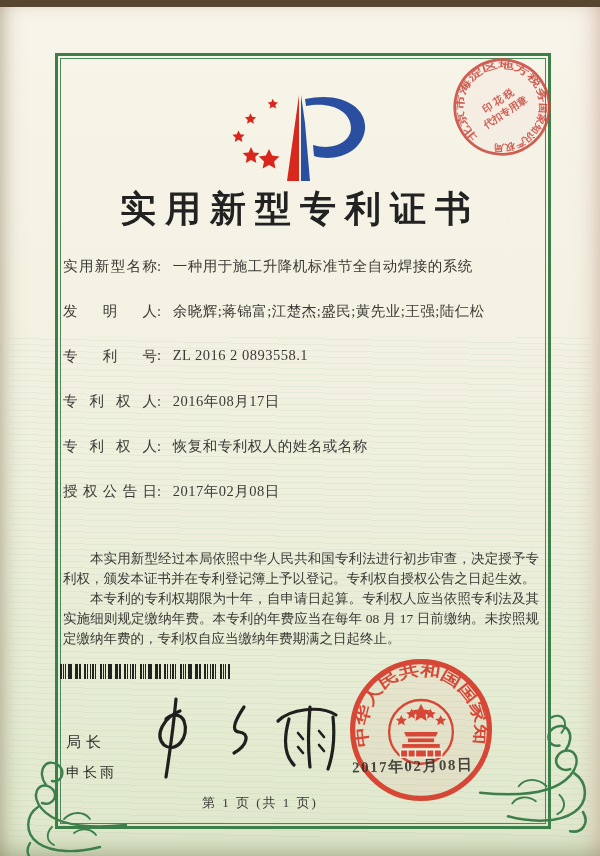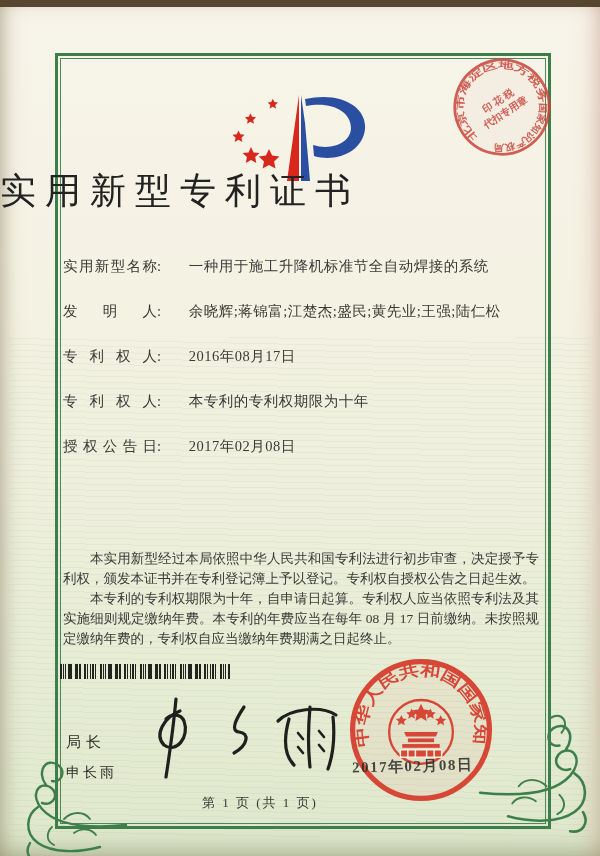--- a/index.html
+++ b/index.html
@@ -22,31 +22,31 @@
   .frame{
     position:absolute;left:55px;top:46px;width:490px;height:770px;
     border:3px solid #3d7f4b;
   }
   .frame-inner{position:absolute;inset:2px;border:1px solid #49895a;}
   .cert-no{
     position:absolute;left:64px;top:80px;font-size:14px;color:#4a4a48;letter-spacing:3px;
   }
   .logo{position:absolute;left:213px;top:86px;width:172px;height:92px;}
   .title{
-    position:absolute;left:0;top:160px;width:600px;
-    font-size:36px;font-weight:normal;color:#222;letter-spacing:9px;
+    position:absolute;left:0;top:178px;width:600px;text-align:center;
+    font-size:36px;font-weight:bold;color:#222;letter-spacing:9px;
   }
   .fields{position:absolute;left:63px;top:250px;width:470px;}
   .field-row{height:20px;margin-bottom:25px;font-size:14.5px;color:#3b3a36;white-space:nowrap;}
   .field-label{
     display:inline-block;width:94px;text-align:justify;text-align-last:justify;-moz-text-align-last:justify;
     vertical-align:top;
   }
   .field-colon{display:inline-block;margin:0 2px 0 0;}
-  .field-value{display:inline-block;margin-left:22px;letter-spacing:.5px;}
+  .field-value{display:inline-block;margin-left:6px;letter-spacing:.5px;}
   .paras{
     position:absolute;left:63px;top:502px;width:476px;
     font-size:13.5px;line-height:20px;color:#3b3a36;text-align:justify;margin-top:40px;
   }
   .paras p{margin:0;text-indent:2em;}
   .barcode{
     position:absolute;left:60px;top:657px;width:170px;height:15px;
     background:
       repeating-linear-gradient(90deg,#24241f 0 2px,rgba(0,0,0,0) 2px 3px,#24241f 3px 4px,rgba(0,0,0,0) 4px 8px),
       repeating-linear-gradient(90deg,#24241f 0 1px,rgba(0,0,0,0) 1px 5px);
@@ -102,26 +102,30 @@
   <div class="fields">
     <div class="field-row">
       <span class="field-label">实用新型名称</span><span class="field-colon">:</span>
       <span class="field-value">一种用于施工升降机标准节全自动焊接的系统</span>
     </div>
     <div class="field-row">
       <span class="field-label">发明人</span><span class="field-colon">:</span>
       <span class="field-value">余晓辉;蒋锦富;江楚杰;盛民;黄先业;王强;陆仁松</span>
     </div>
     <div class="field-row">
+      <span class="field-label">专利号</span><span class="field-colon">:</span>
+      <span class="field-value">ZL 2016 2 0893558.1</span>
+    </div>
+    <div class="field-row">
       <span class="field-label">专利权人</span><span class="field-colon">:</span>
       <span class="field-value">2016年08月17日</span>
     </div>
     <div class="field-row">
       <span class="field-label">专利权人</span><span class="field-colon">:</span>
-      <span class="field-value">本专利的专利权期限为十年</span>
+      <span class="field-value">恢复和专利权人的姓名或名称</span>
     </div>
     <div class="field-row">
       <span class="field-label">授权公告日</span><span class="field-colon">:</span>
       <span class="field-value">2017年02月08日</span>
     </div>
   </div>
 
   <div class="paras">
     <p>本实用新型经过本局依照中华人民共和国专利法进行初步审查，决定授予专利权，颁发本证书并在专利登记簿上予以登记。专利权自授权公告之日起生效。</p>
     <p>本专利的专利权期限为十年，自申请日起算。专利权人应当依照专利法及其实施细则规定缴纳年费。本专利的年费应当在每年 08 月 17 日前缴纳。未按照规定缴纳年费的，专利权自应当缴纳年费期满之日起终止。</p>

